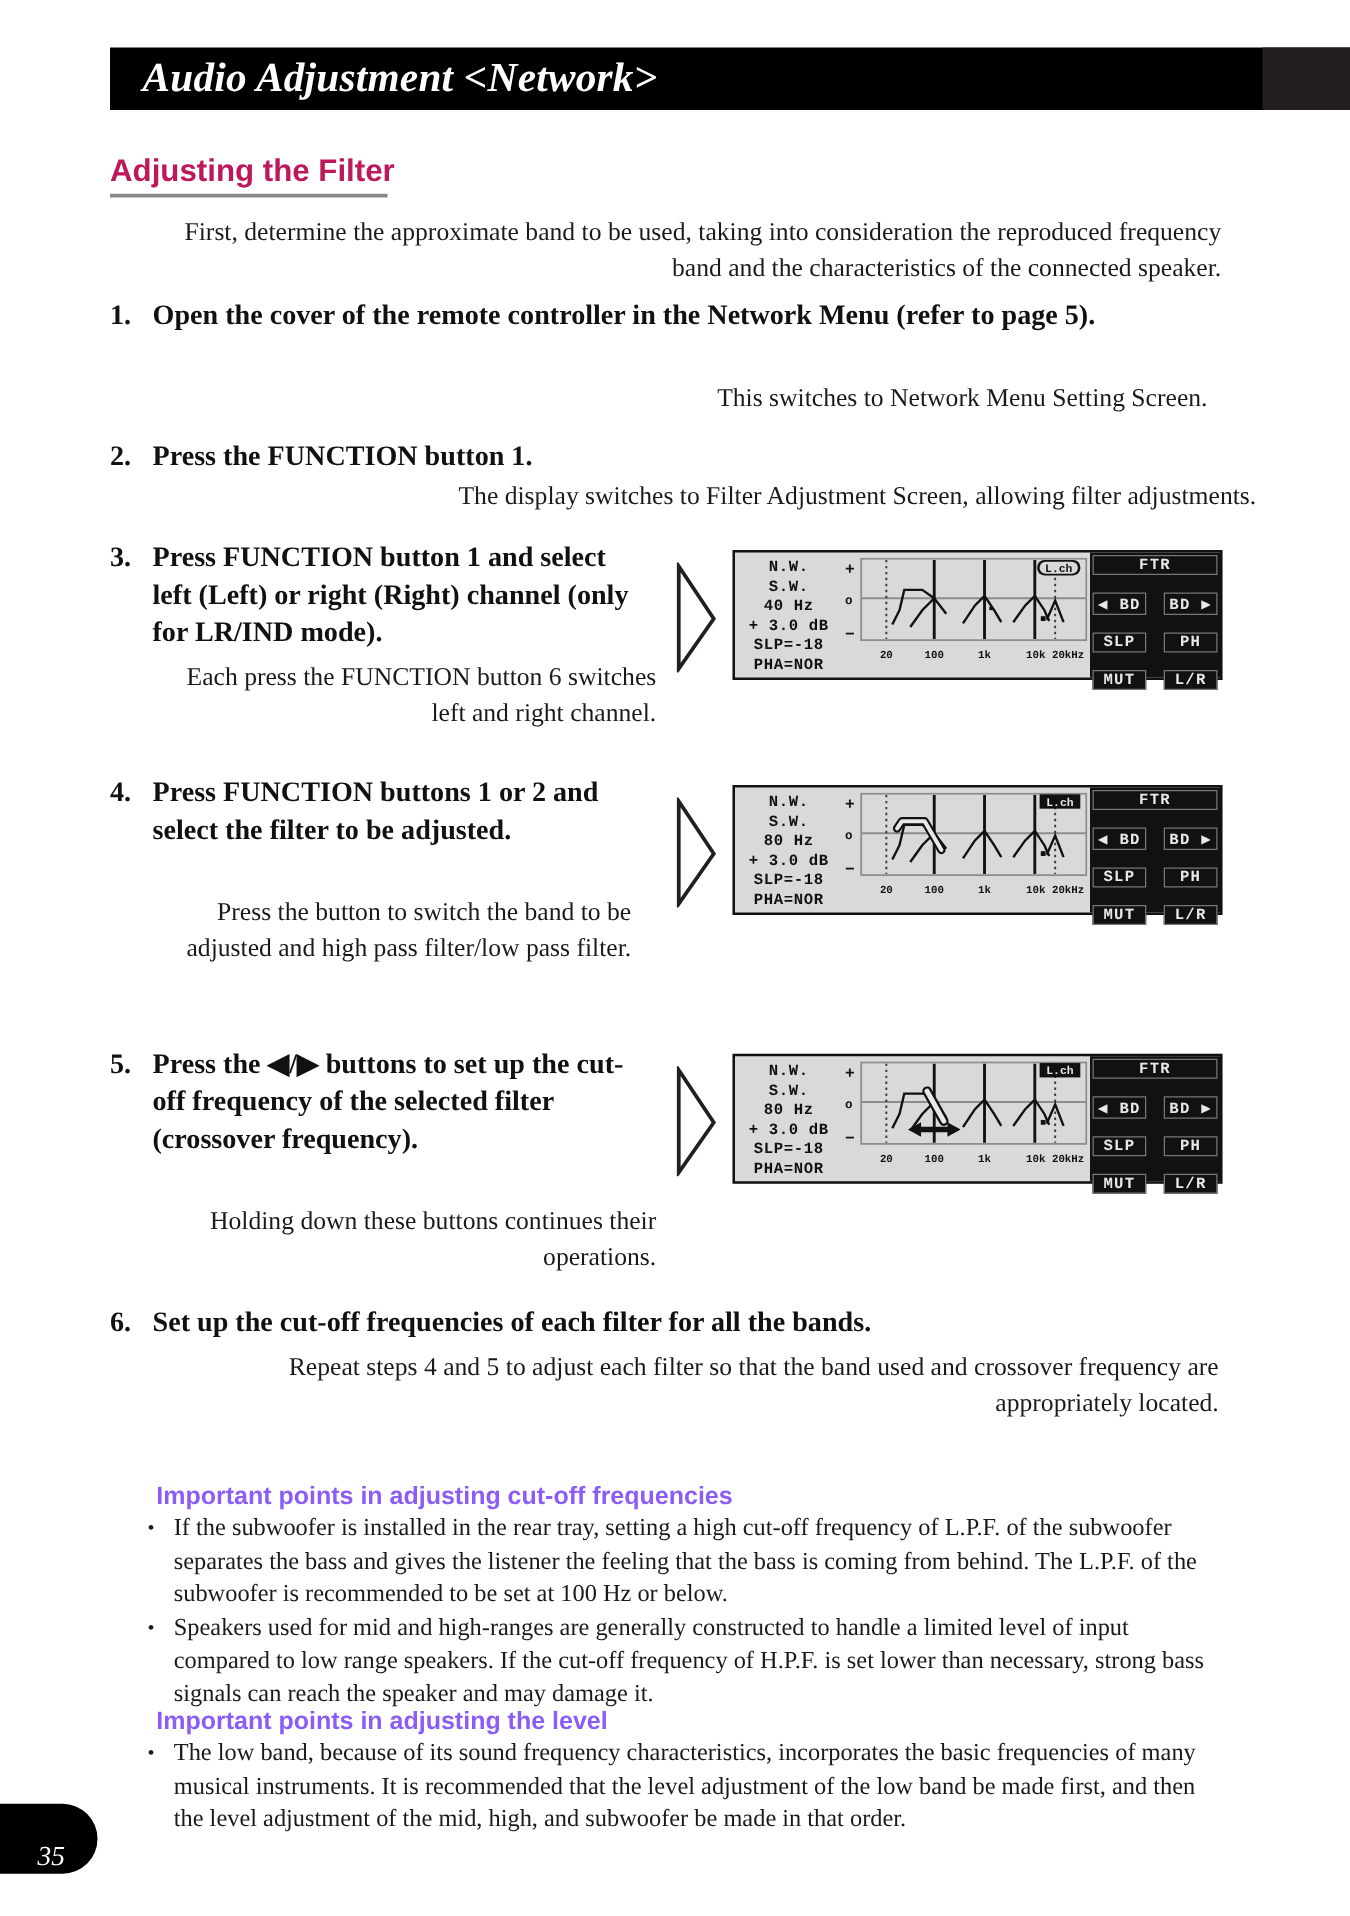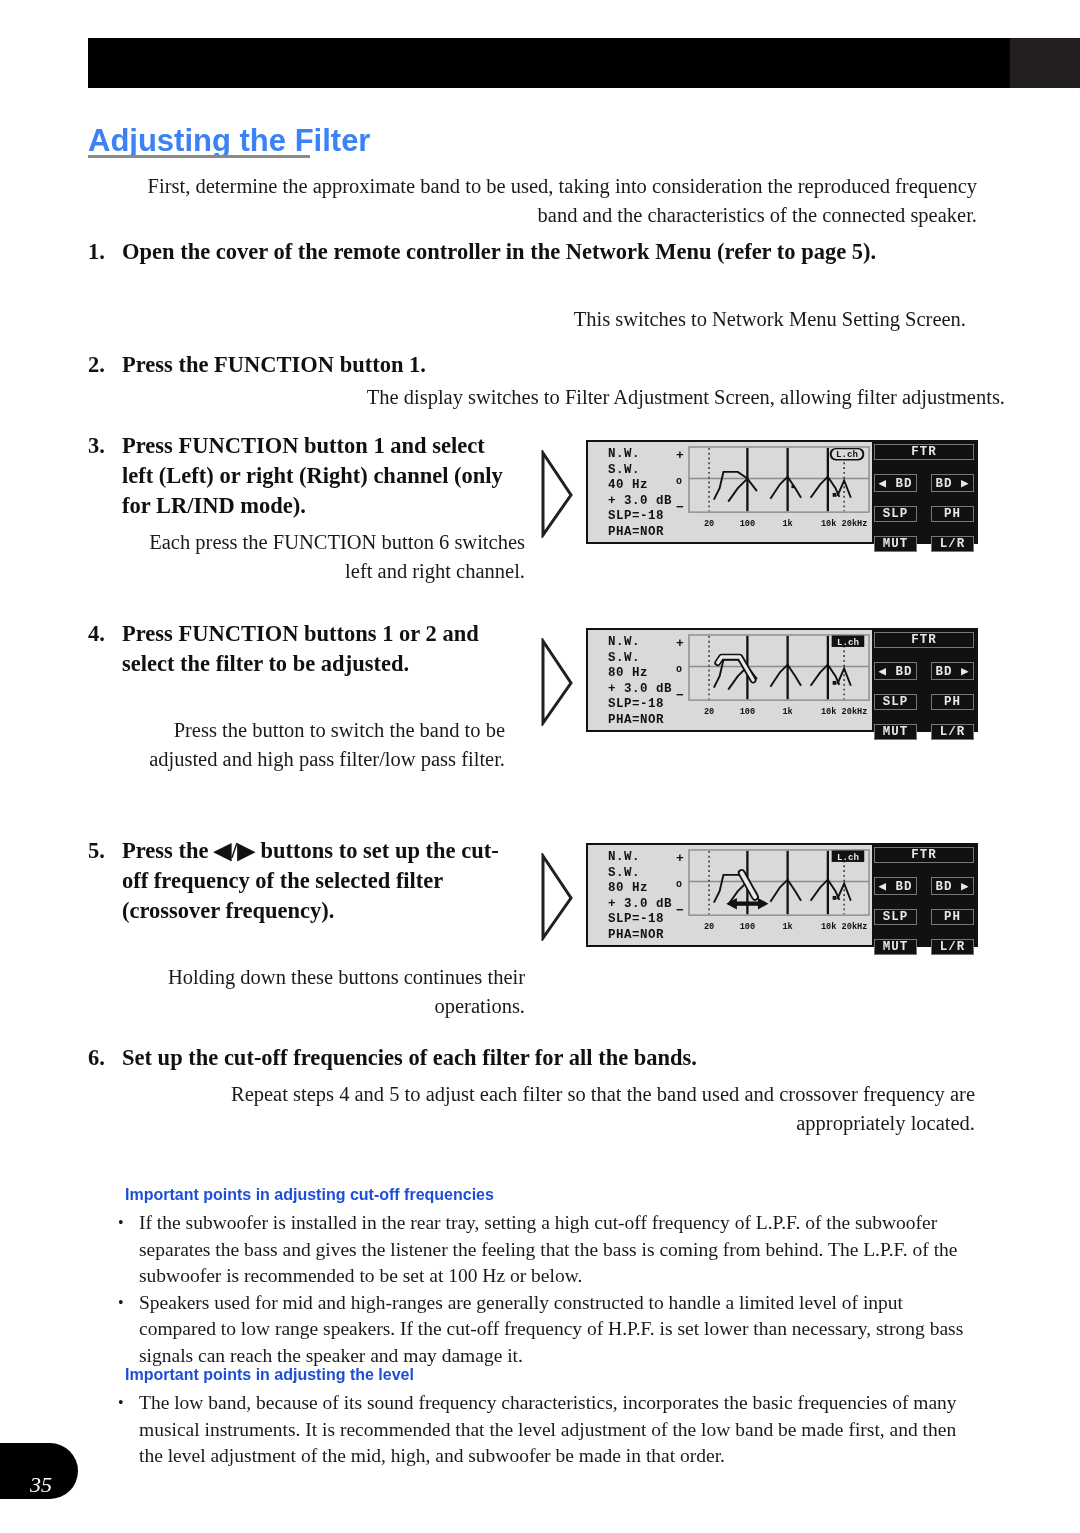--- a/index.html
+++ b/index.html
@@ -19,21 +19,21 @@
   .header-title{
     position:relative;z-index:2;color:#ffffff;
     font-family:"Liberation Serif",serif;
     font-style:italic;font-weight:bold;font-size:33px;
     letter-spacing:.2px;margin-left:26px;
   }
   
   .sec-head{
     position:absolute;left:88px;top:123px;
     font-family:"Liberation Sans",sans-serif;
-    font-weight:bold;font-size:31px;color:#3b82f6;
+    font-weight:bold;font-size:25px;color:#be185d;
     padding-bottom:4px;
   }
   .sec-head-rule{
     position:absolute;left:88px;top:155px;width:222px;height:3px;
     background:#8a8a8a;
   }
   
   .para{
     position:absolute;font-size:20.5px;line-height:29px;color:#1a1a1a;
     font-family:"Liberation Serif",serif;
@@ -41,21 +41,21 @@
   }
   .step{
     position:absolute;display:flex;
     font-family:"Liberation Serif",serif;
     font-weight:bold;font-size:22.5px;line-height:30px;color:#111;
   }
   .step .num{width:34px;flex:none;}
   .step .txt{flex:1;}
   .subhead{
     position:absolute;font-family:"Liberation Sans",sans-serif;
-    font-weight:bold;font-size:16px;color:#1d4ed8;
+    font-weight:bold;font-size:20px;color:#8b5cf6;
   }
   .bullets{position:absolute;font-size:19.5px;line-height:26.5px;}
   .bullet{display:flex;margin-bottom:0px;}
   .bullet .dot{width:21px;flex:none;text-align:left;font-size:16px;line-height:26.5px;}
   .bullet .btxt{flex:1;}
   
   .page-tab{
     position:absolute;left:-14px;top:1443px;width:92px;height:56px;
     background:#000;border-radius:0 28px 28px 0;
     display:flex;align-items:center;justify-content:center;
@@ -67,22 +67,22 @@
   
   .figure{position:absolute;display:flex;align-items:flex-start;}
   .tri{width:34px;height:88px;flex:none;margin-top:10px;margin-right:12px;}
   
   .lcd{
     width:392px;height:104px;background:#d9d9d9;
     border:2px solid #111;box-sizing:border-box;
     display:flex;position:relative;
   }
   .lcd-left{
-    width:86px;flex:none;padding:5px 3px 3px 20px;box-sizing:border-box;
-    display:flex;flex-direction:column;justify-content:flex-start;
+    width:86px;flex:none;padding:5px 3px 3px 3px;box-sizing:border-box;
+    display:flex;flex-direction:column;align-items:center;justify-content:flex-start;
   }
   .lcd-left div{
     font-family:"Liberation Mono",monospace;font-weight:bold;
     font-size:12.5px;line-height:15.5px;color:#111;letter-spacing:.5px;
     white-space:nowrap;
   }
   .lcd-mid{flex:1;position:relative;}
   .lcd-plusminus{
     position:absolute;left:0;top:0;width:14px;height:100%;
     font-family:"Liberation Mono",monospace;font-weight:bold;font-size:13px;color:#111;
@@ -100,20 +100,21 @@
     font-family:"Liberation Mono",monospace;font-weight:bold;font-size:12.5px;
     display:flex;align-items:center;justify-content:center;letter-spacing:1px;
   }
   .btn.wide{grid-column:1 / span 2;}
 </style>
 </head>
 <body>
 
 <div class="header-bar">
   <div class="tail"></div>
+  <div class="header-title">Audio Adjustment &lt;Network&gt;</div>
 </div>
 
 <div class="sec-head">Adjusting the Filter</div>
 <div class="sec-head-rule"></div>
 
 <div class="para" style="left:125px;top:172px;width:852px;">First, determine the approximate band to be used, taking into consideration the reproduced frequency band and the characteristics of the connected speaker.</div>
 
 <div class="step" style="left:88px;top:237px;width:890px;">
   <span class="num">1.</span>
   <span class="txt">Open the cover of the remote controller in the Network Menu (refer to page 5).</span>

